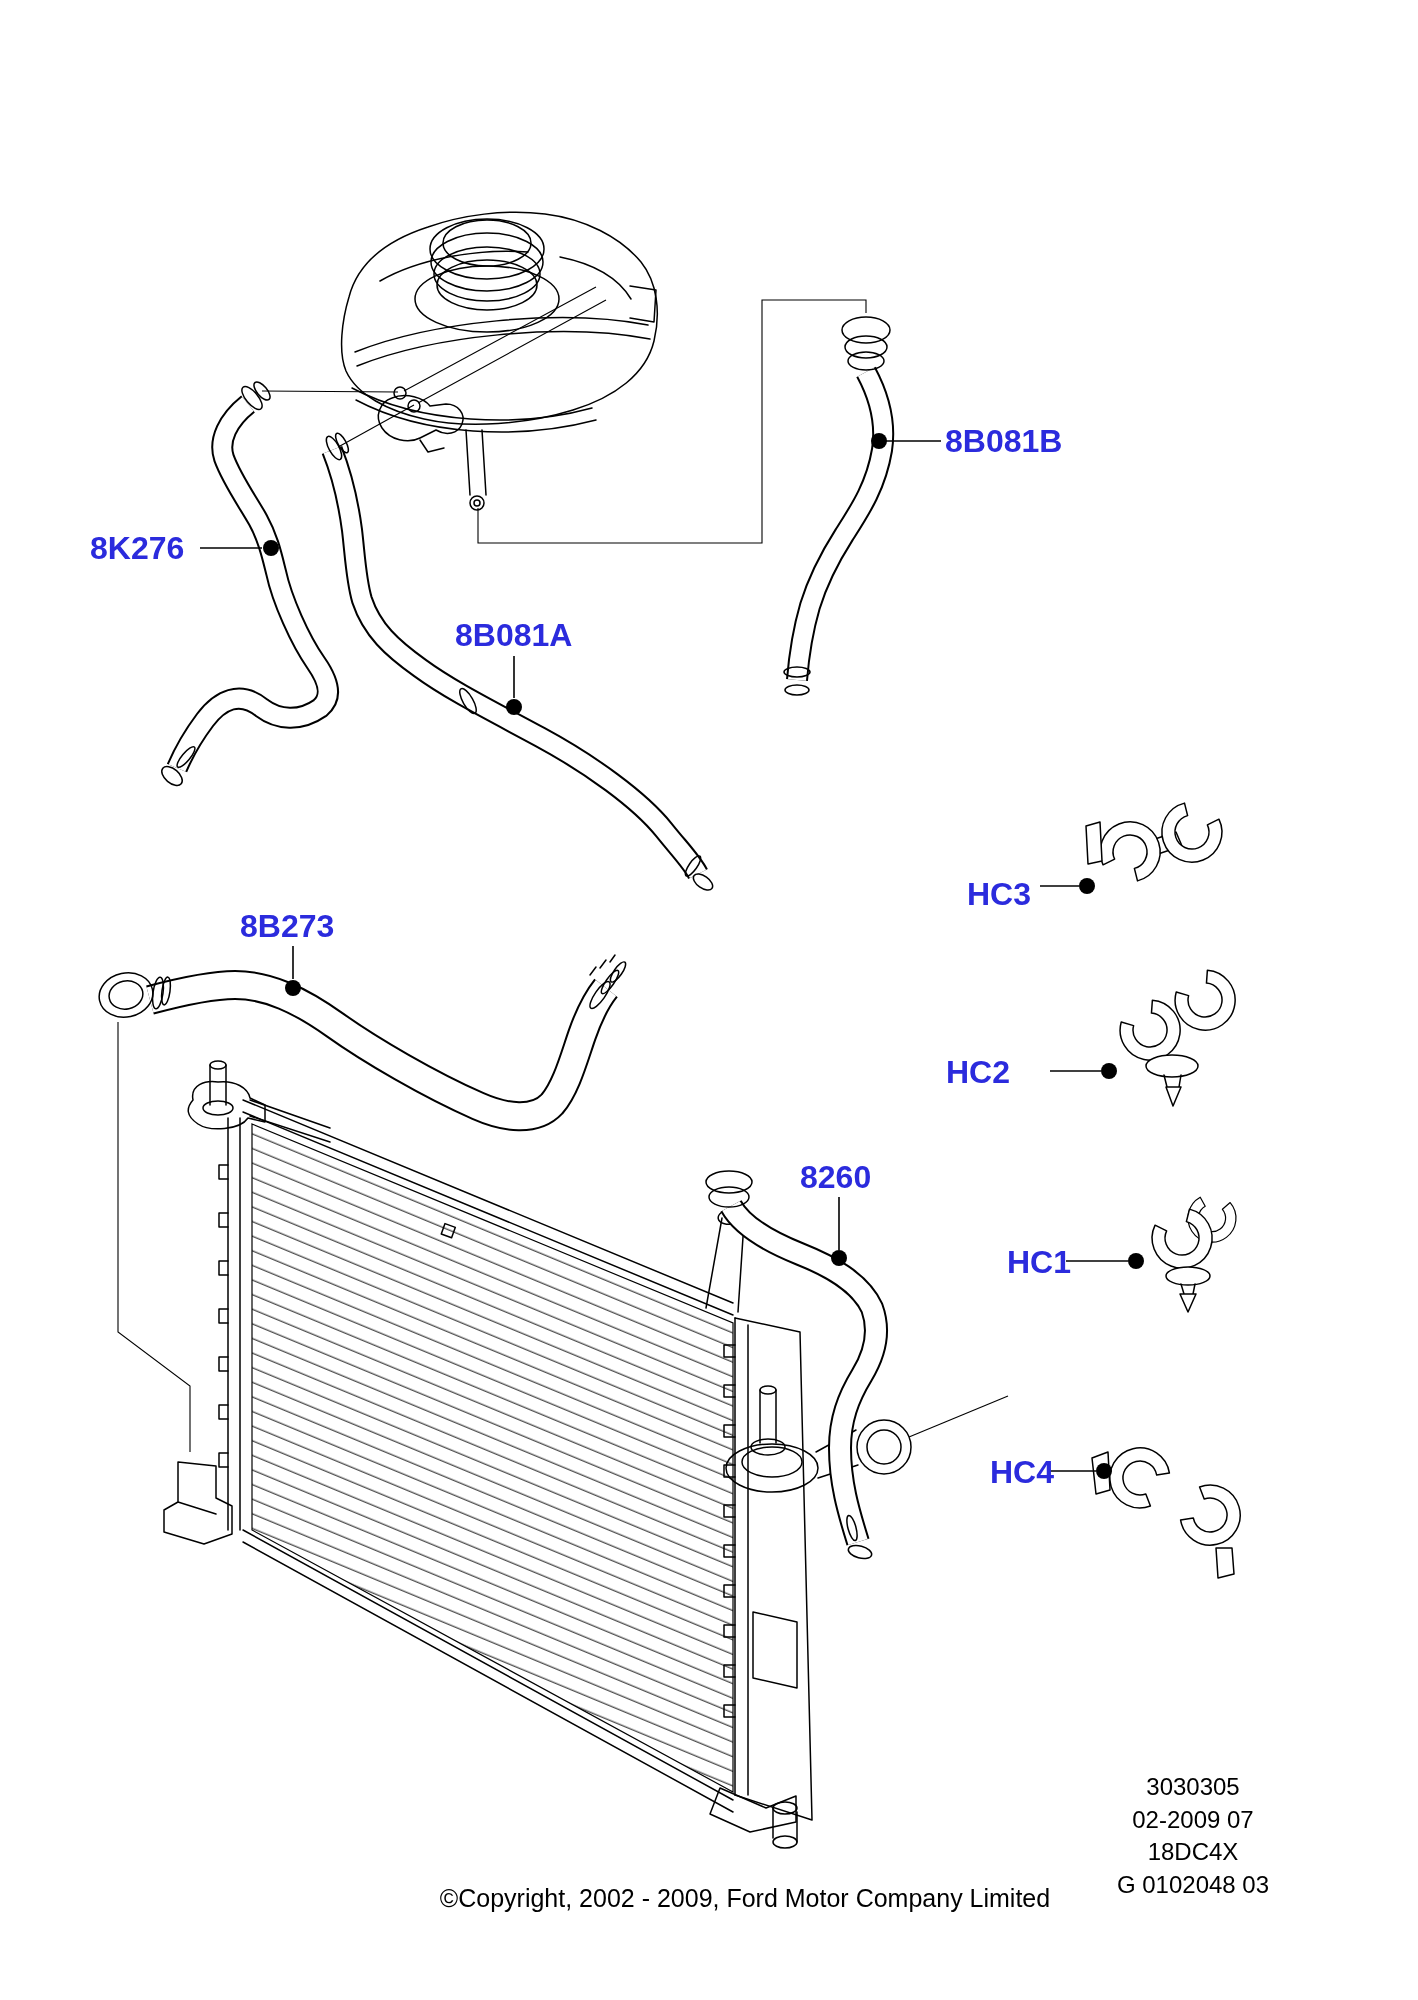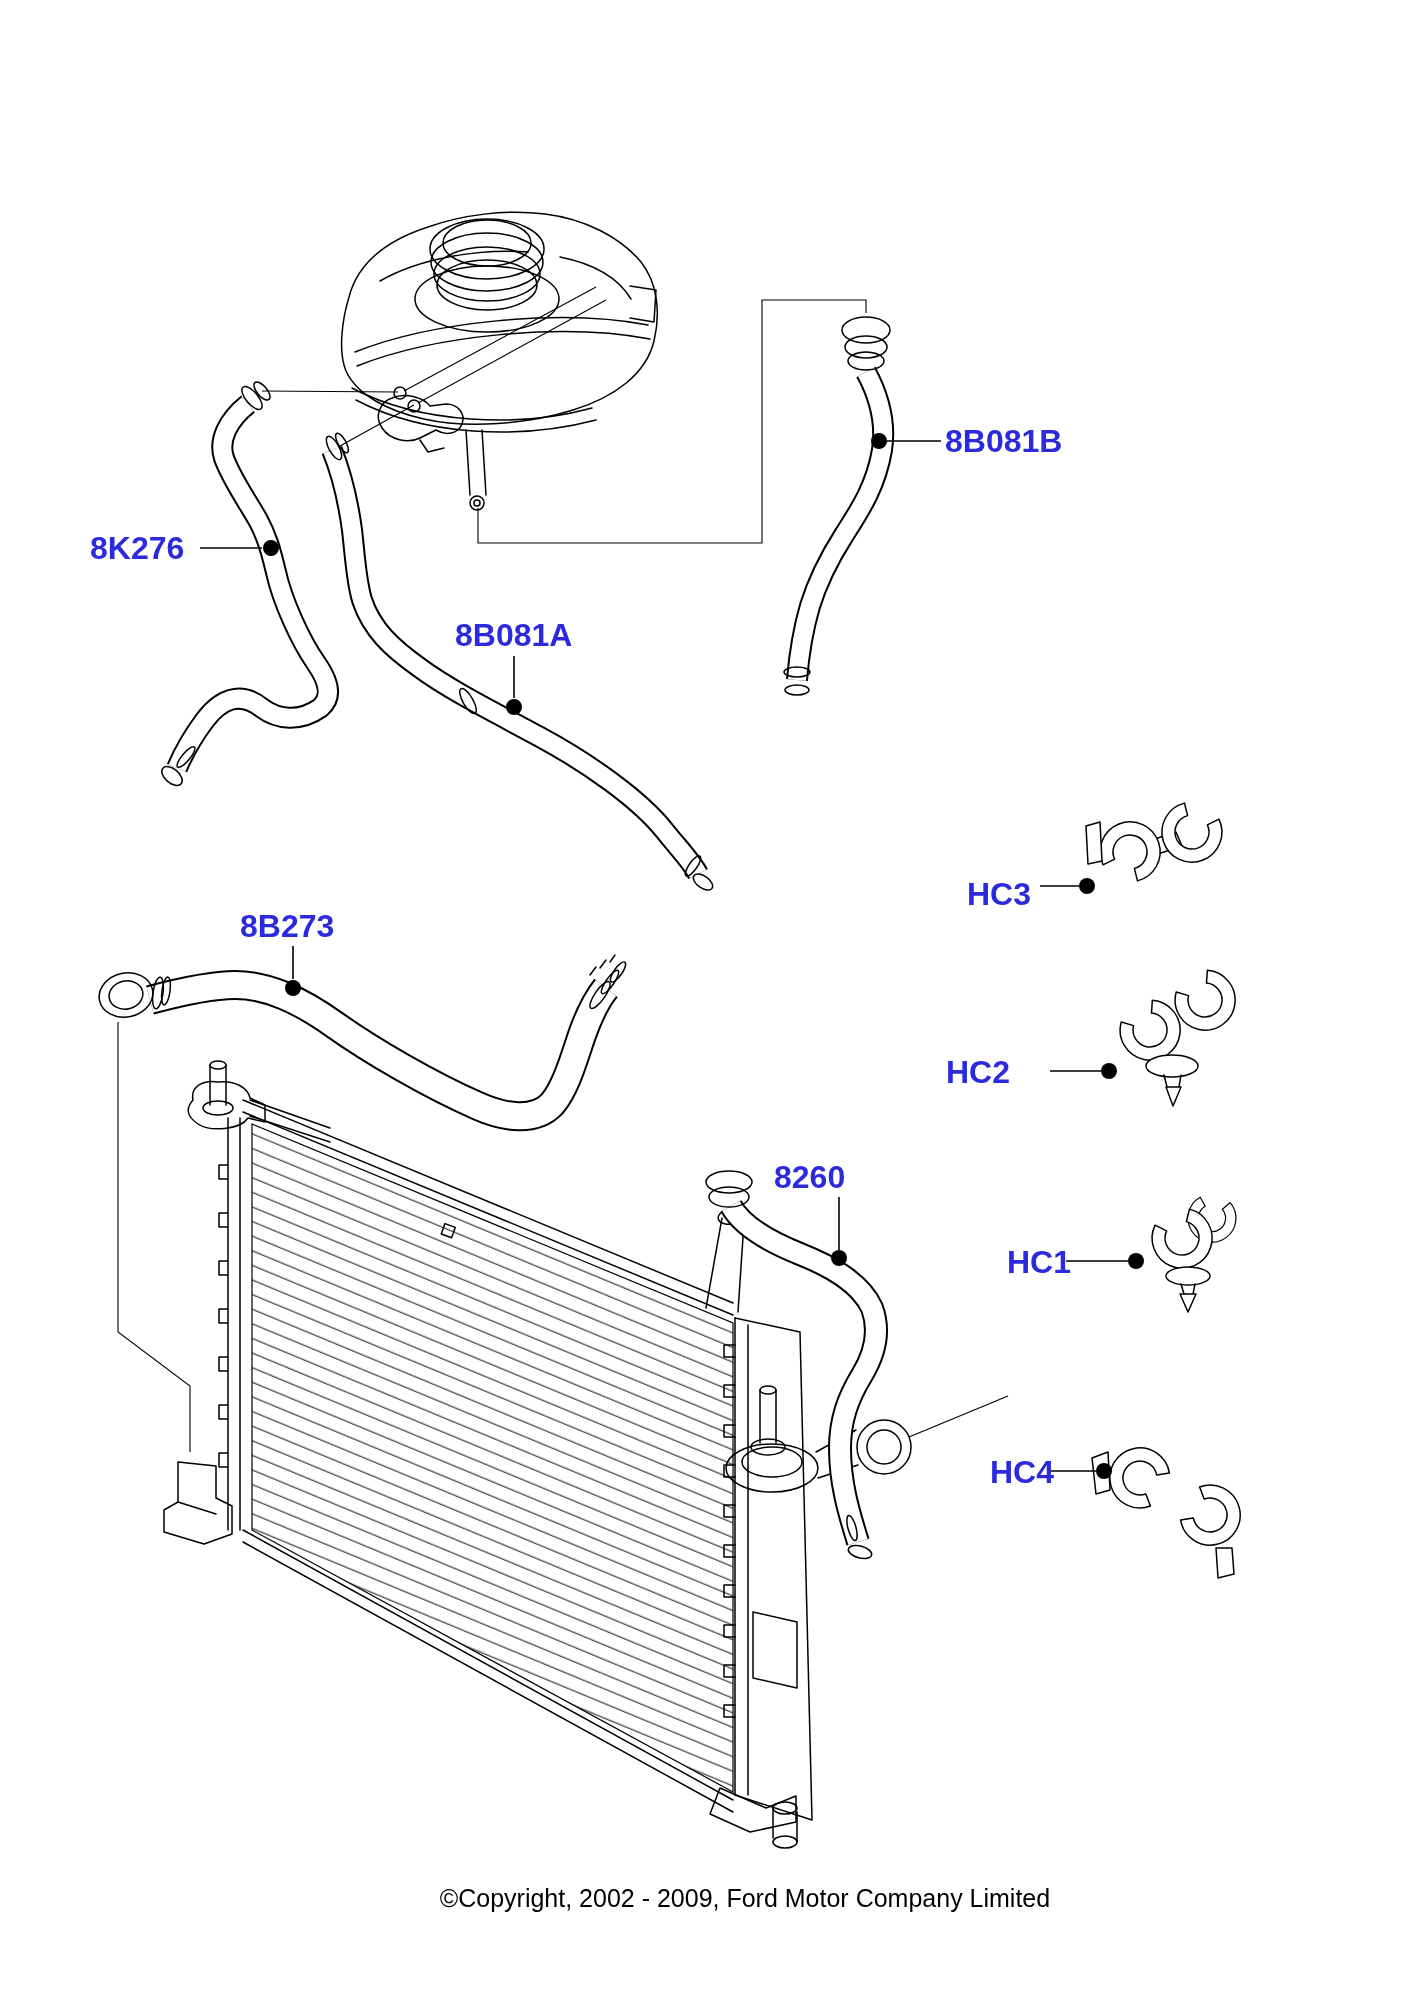--- a/index.html
+++ b/index.html
@@ -249,22 +249,28 @@
           <line class="leader" x1="1049" y1="1471" x2="1096" y2="1471"></line>
           <circle class="dot" cx="1104" cy="1471" r="8"></circle>
         </g>
   </g>
 </svg>
 
 <div class="plabel" style="left:90px;top:530px;">8K276</div>
 <div class="plabel" style="left:455px;top:617px;">8B081A</div>
 <div class="plabel" style="left:945px;top:423px;">8B081B</div>
 <div class="plabel" style="left:240px;top:908px;">8B273</div>
-<div class="plabel" style="left:774px;top:1159px;">8260</div>
+<div class="plabel" style="left:800px;top:1159px;">8260</div>
 <div class="plabel" style="left:967px;top:868px;margin-top:8px;">HC3</div>
 <div class="plabel" style="left:946px;top:1054px;">HC2</div>
 <div class="plabel" style="left:1007px;top:1244px;">HC1</div>
 <div class="plabel" style="left:990px;top:1454px;text-align:right;">HC4</div>
 
 <div class="copyright">©Copyright, 2002 - 2009, Ford Motor Company Limited</div>
 
-
+<div class="plate">
+  <div>3030305</div>
+  <div>02-2009 07</div>
+  <div>18DC4X</div>
+  <div>G 0102048 03</div>
 </div>
 
+</div>
+
 </body></html>

